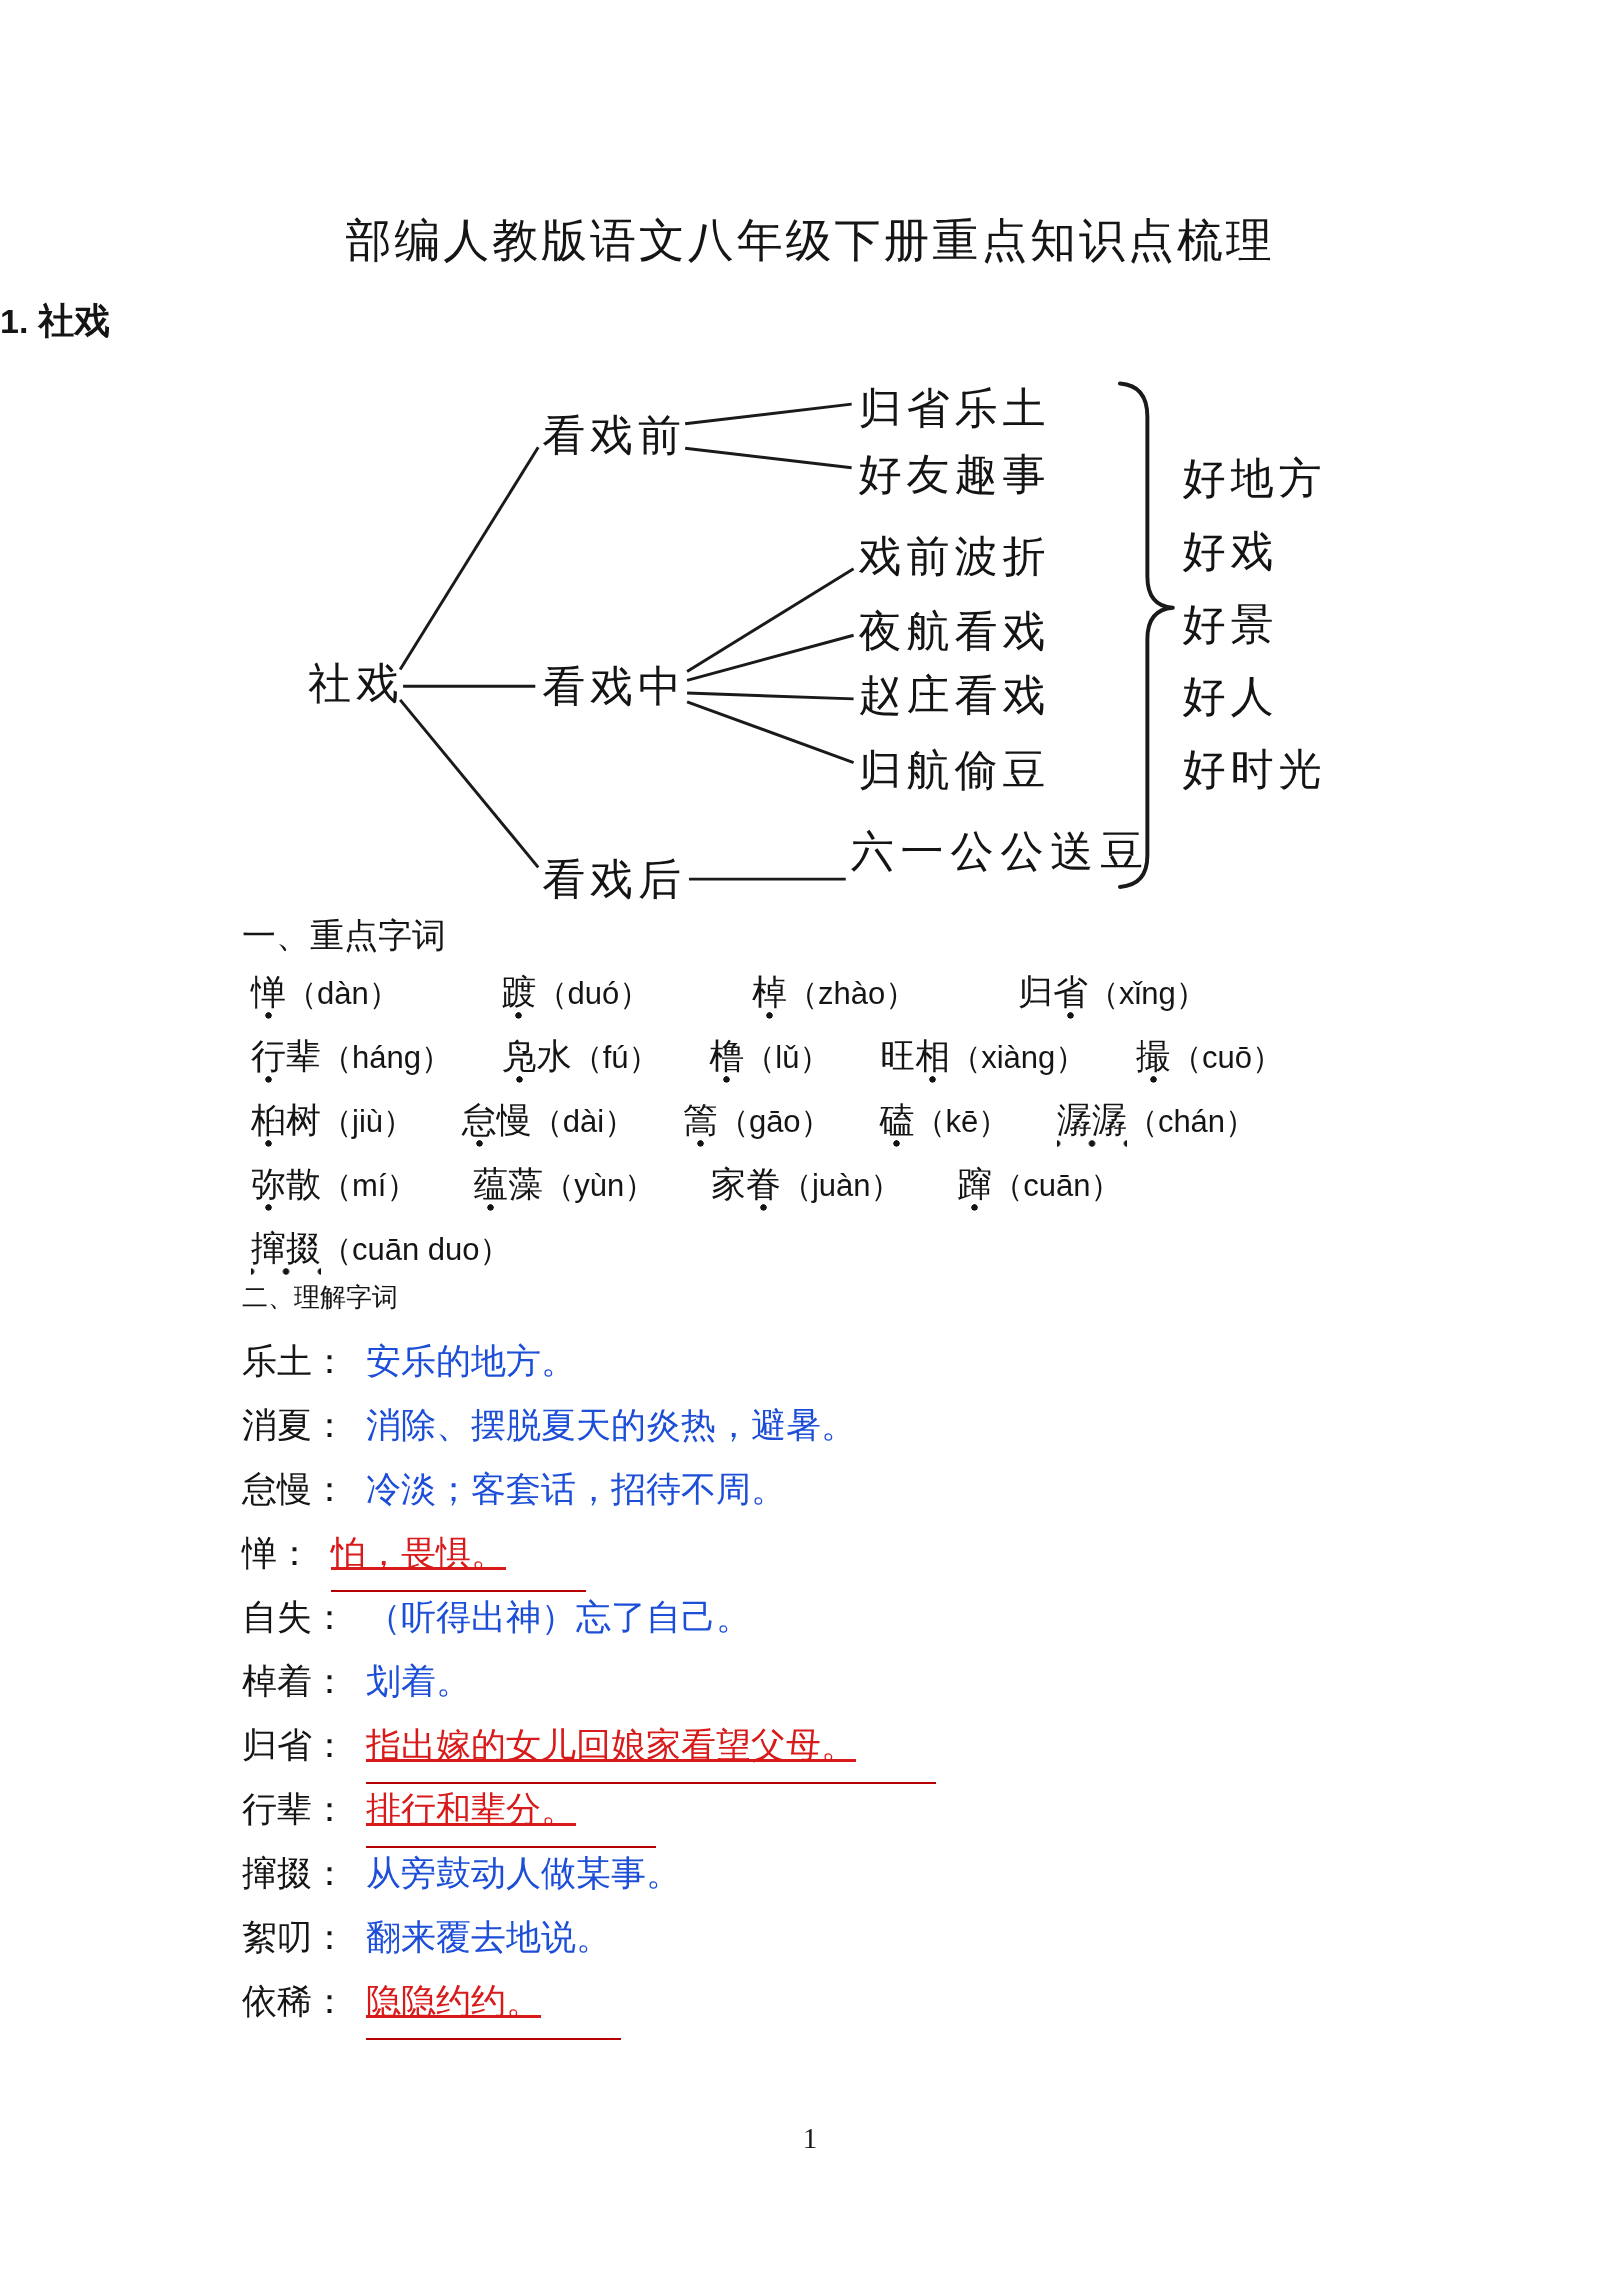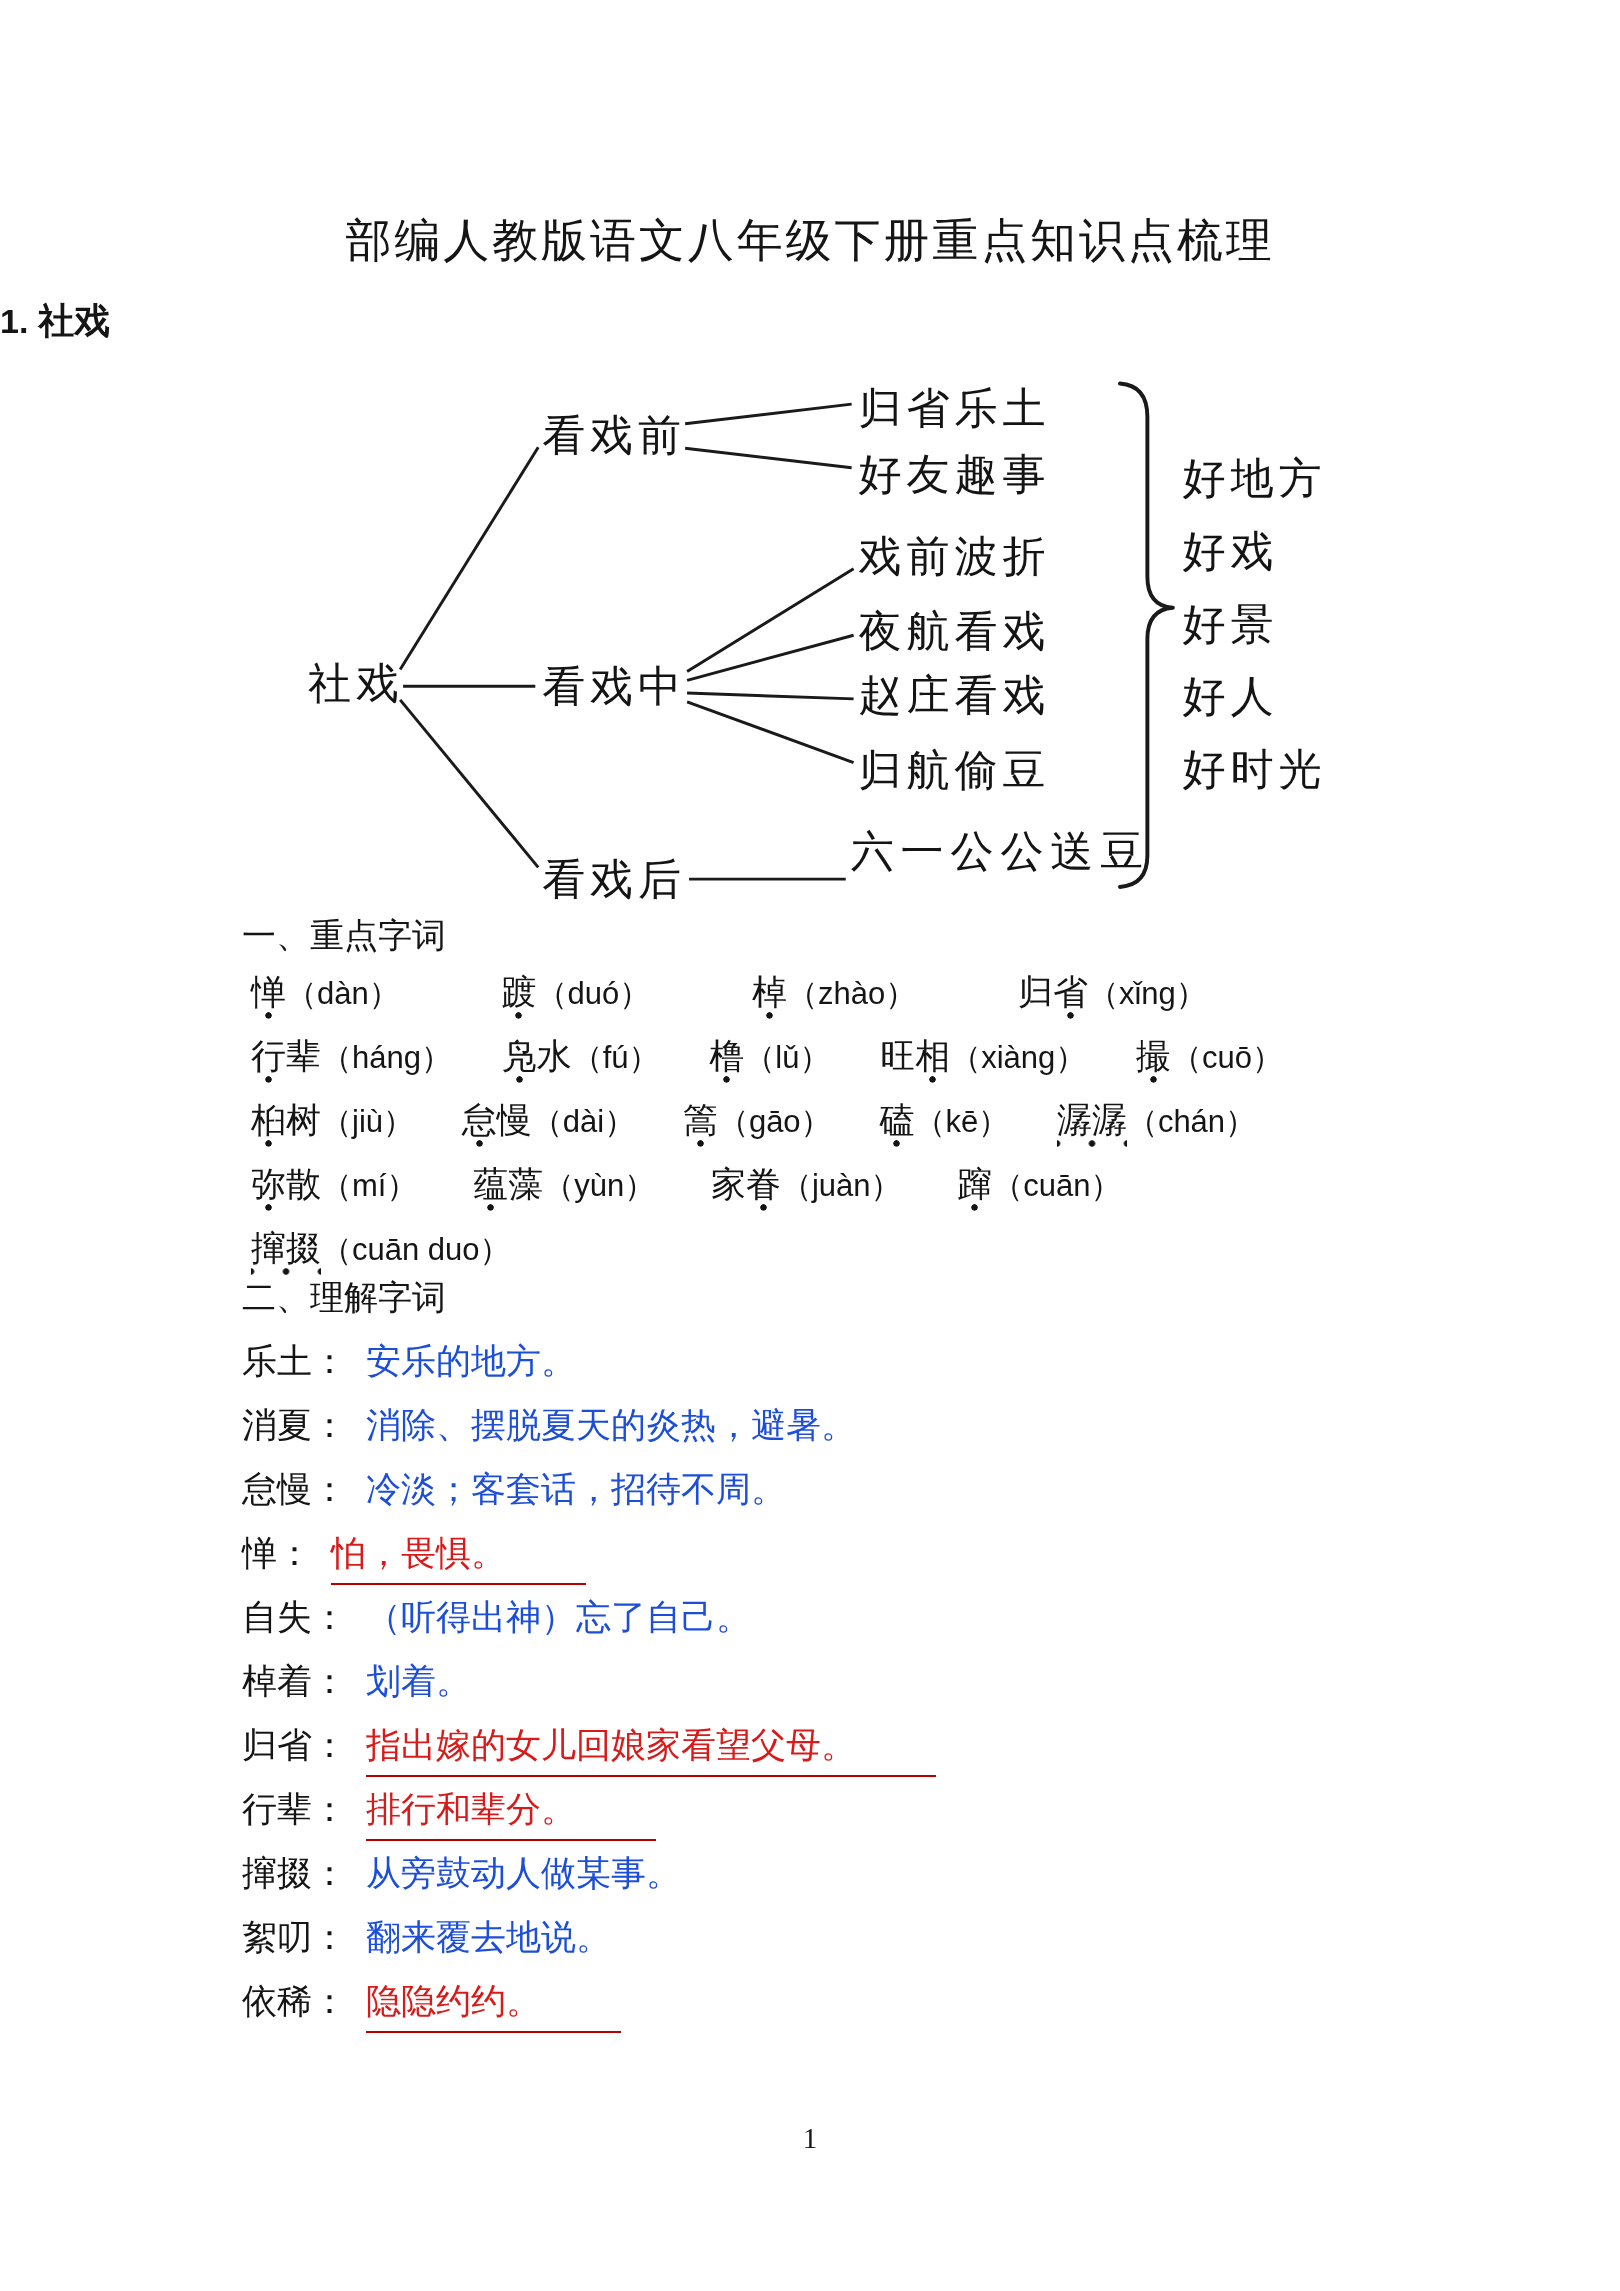--- a/index.html
+++ b/index.html
@@ -45,28 +45,28 @@
     padding-bottom:6.9px;
     background-image:radial-gradient(circle,#141414 2.9px,rgba(0,0,0,0) 3.5px);
     background-size:1em 6.9px;
     background-position:bottom center;
     background-repeat:repeat-x;
   }
   .py{font-family:"Liberation Sans","DejaVu Sans",sans-serif;font-size:31px;}
 
   
   .definitions{position:absolute;left:242px;top:1266px;width:1274px;}
-  .def-heading{font-size:34px;height:64px;line-height:64px;}
+  .def-heading{font-size:26px;height:64px;line-height:64px;}
   .def-row{height:64px;line-height:64px;font-size:35px;white-space:nowrap;}
   .def-row .term{margin-right:19px;}
   .def{color:#1d4ed8;}
   .def.red{
     color:#d81a1a;
     border-bottom:2.9px solid #b80000;
-    padding-right:80px;padding-bottom:10px;
+    padding-right:80px;padding-bottom:17px;text-decoration:underline;
   }
 
   .page-number{
     position:absolute;top:2122px;left:0;width:1620px;text-align:center;
     font-size:29px;
   }
 </style>
 </head>
 <body>
 

